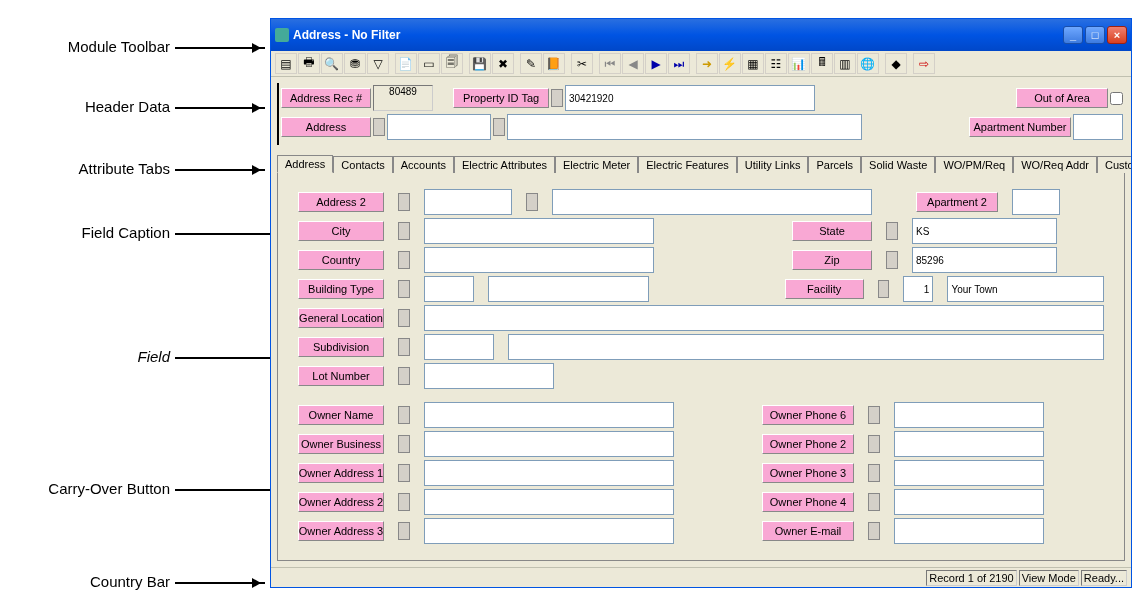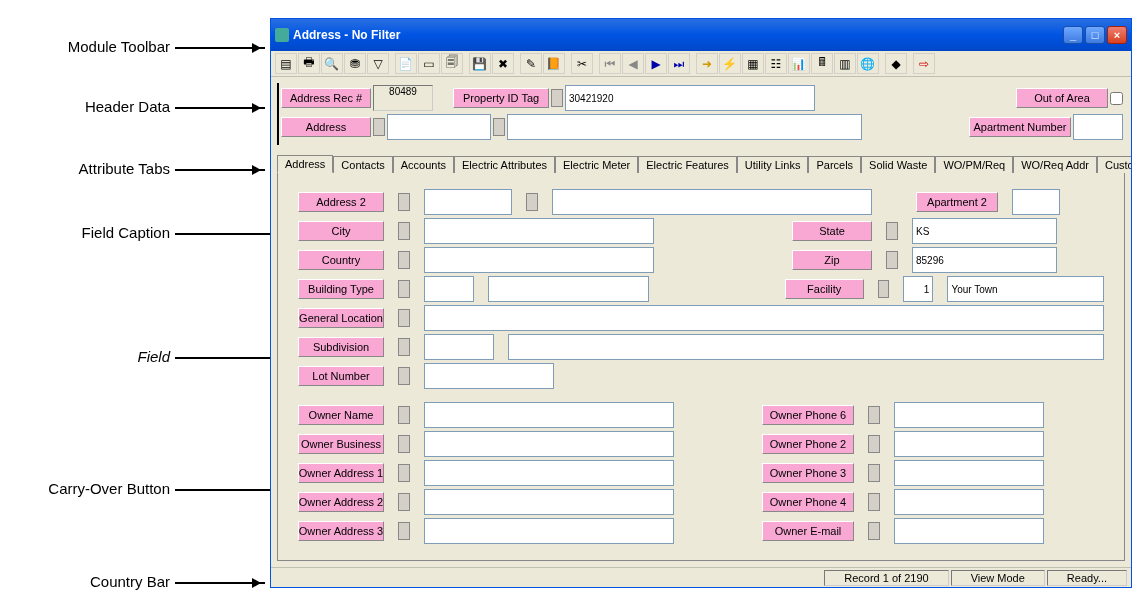--- a/index.html
+++ b/index.html
@@ -170,21 +170,21 @@
   .statusbar {
     height:20px;
     background:#ECE9D8;
     border-top:1px solid #c0c0b0;
     display:flex;
     align-items:center;
     font-size:11px;
     padding:0 4px;
   }
   .statusbar .cell{
-    border:1px inset #ccc; padding:1px 19px; margin-left:2px;
+    border:1px inset #ccc; padding:1px 2px; margin-left:2px;
   }
   .statusbar .stretch{flex:1;}
 </style>
 </head>
 <body>
 
 <div class="anno" style="left:0;top:38px;">Module Toolbar</div>
 <div class="anno-line" style="left:175px;top:47px;width:90px;"></div>
 
 <div class="anno" style="left:0;top:98px;">Header Data</div>

